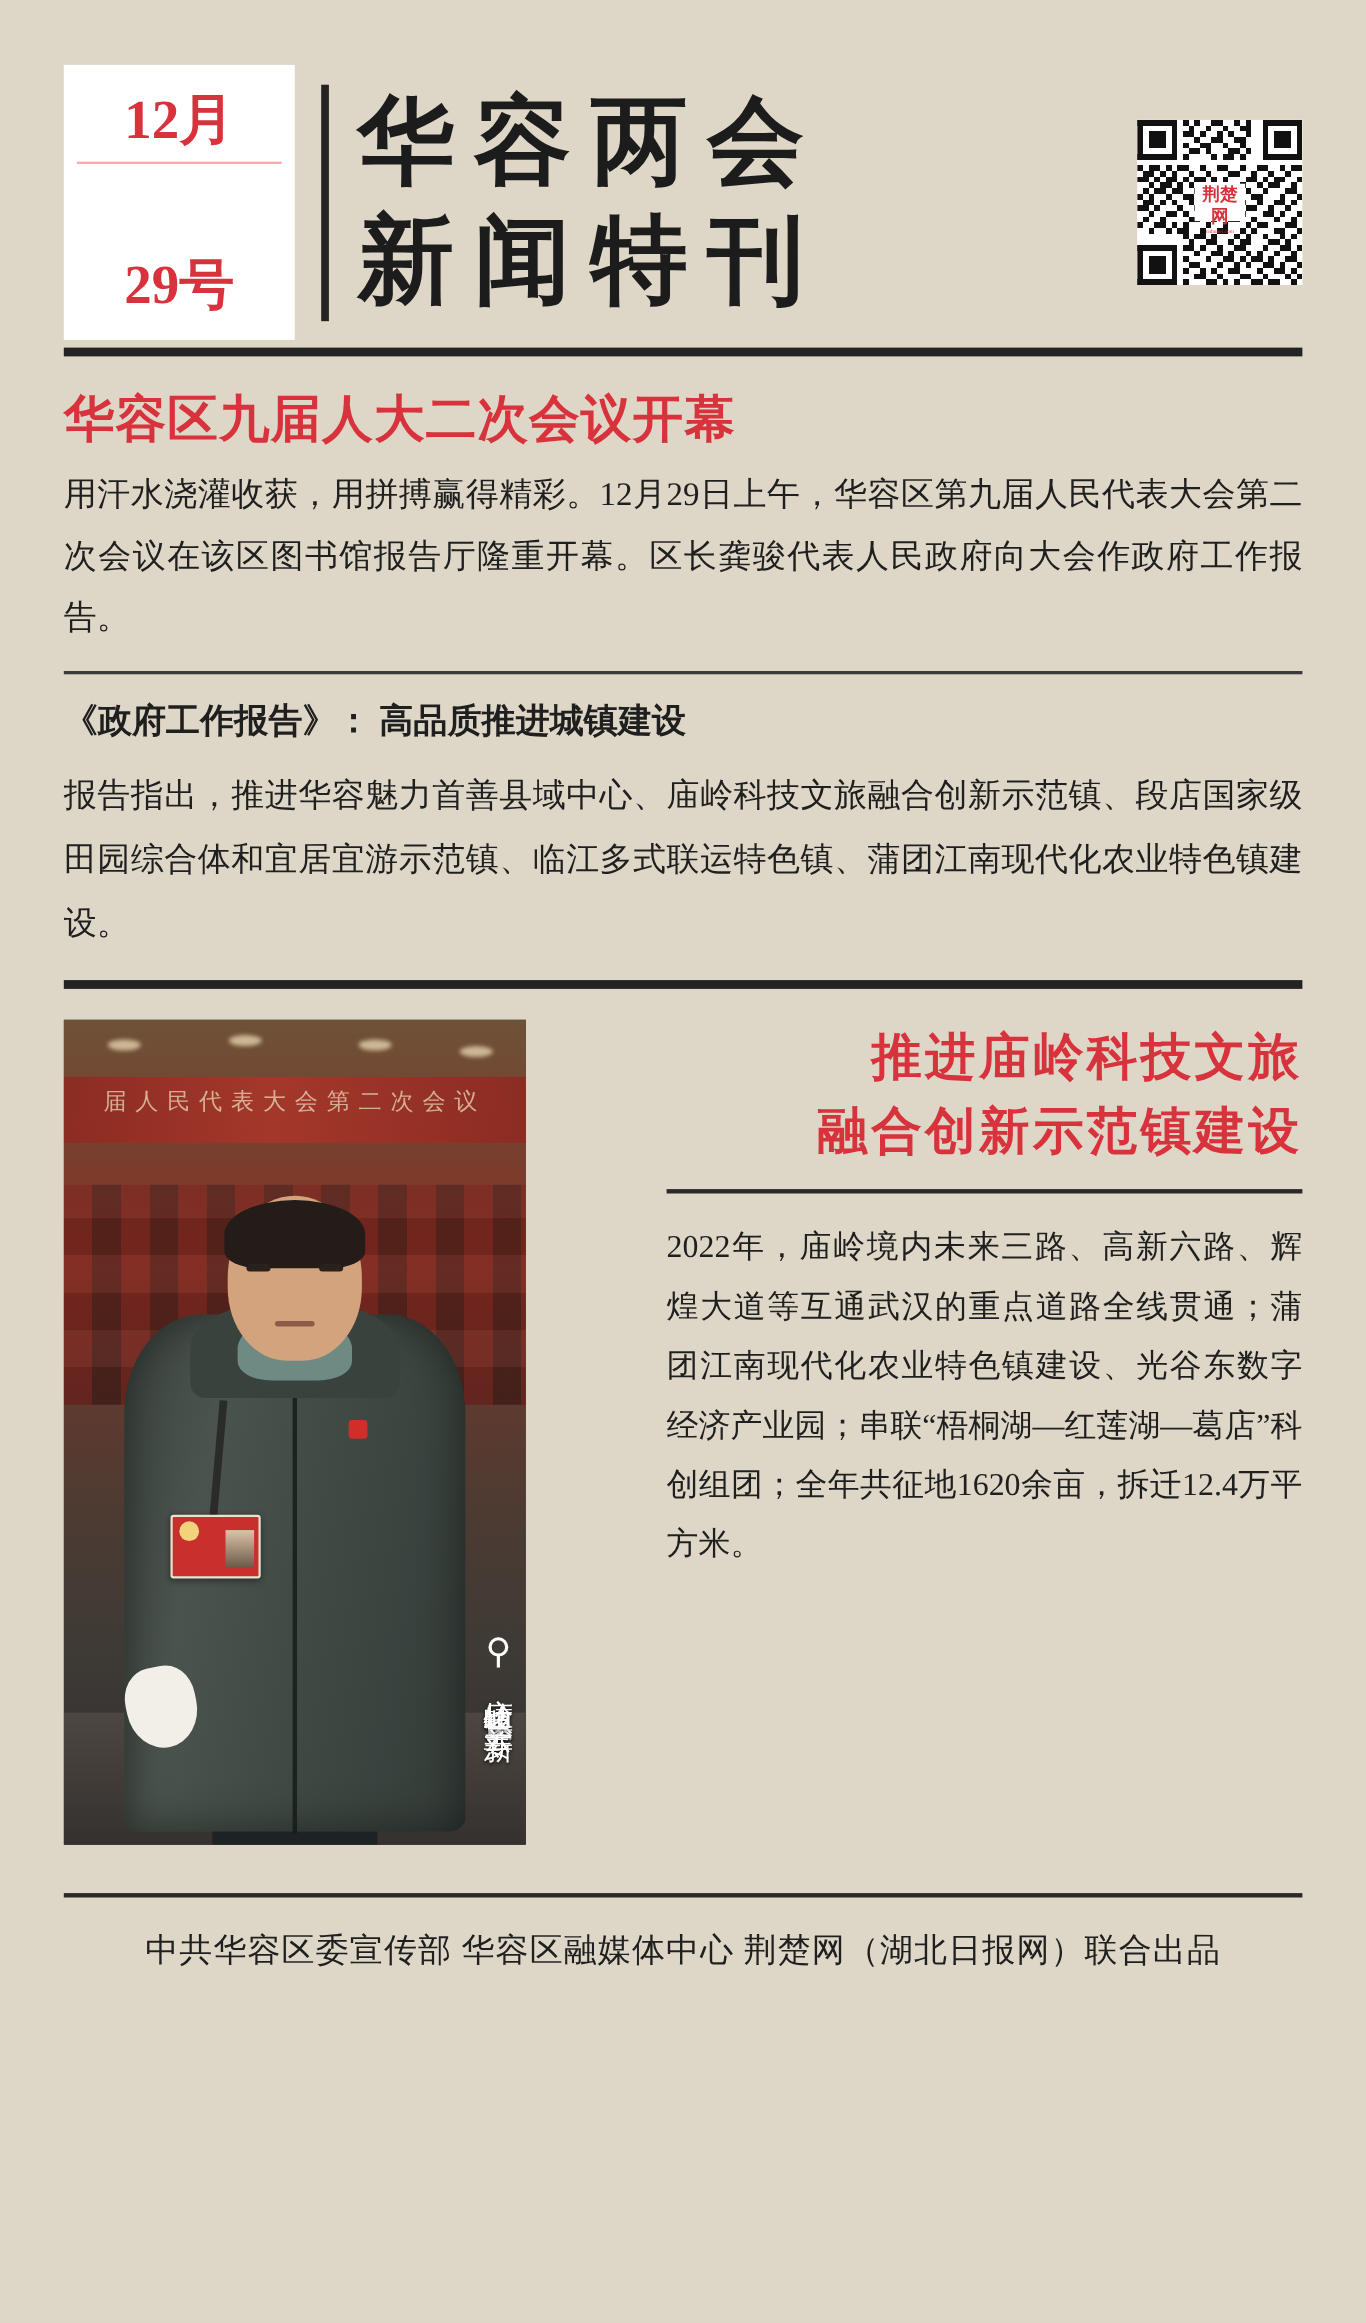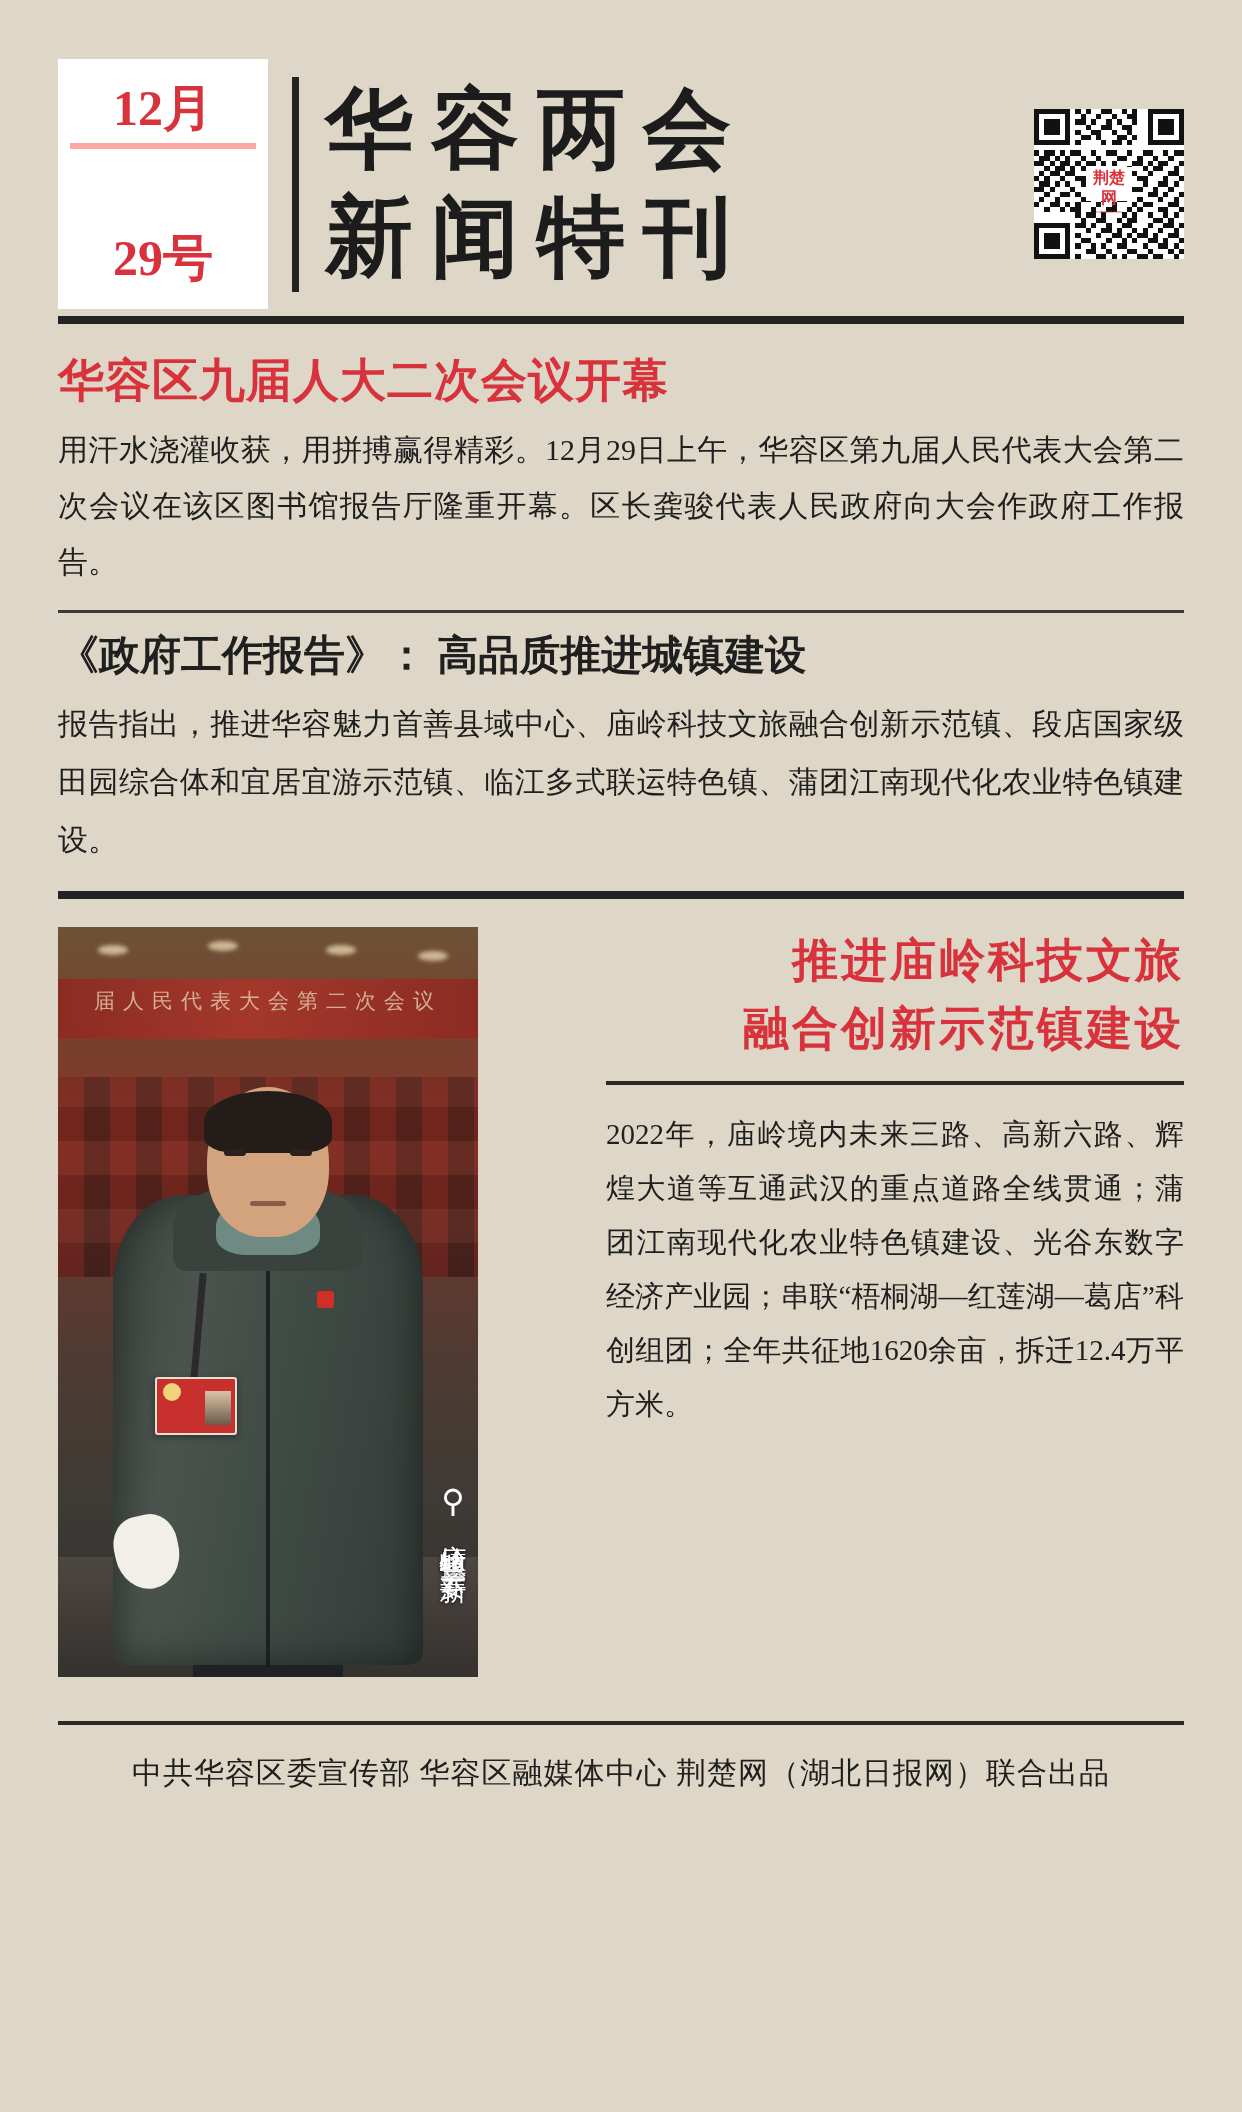--- a/index.html
+++ b/index.html
@@ -51,21 +51,21 @@
   }
   .date-month, .date-day {
     color: #d8323c;
     font-size: 50px;
     font-weight: bold;
     text-align: center;
     line-height: 78px;
     height: 80px;
     font-family: "Liberation Serif", serif;
   }
-  .date-month { border-bottom: 6px solid #fca5a5; }
+  .date-month { border-bottom: 2px solid #fca5a5; }
   .divider-v {
     width: 7px;
     background: #232323;
     height: 215px;
     margin: 0 26px 0 24px;
     flex-shrink: 0;
   }
   .title-block {
     flex: 1;
     display: flex;
@@ -131,21 +131,21 @@
     font-family: "Liberation Serif", serif;
     text-align: justify;
     margin-top: 10px;
   }
   .rule-mid {
     height: 3px;
     background: #3a3a3a;
     margin: 20px 0 18px 0;
   }
   .subhead {
-    font-size: 41px;
+    font-size: 31px;
     font-weight: bold;
     color: #1f1f1f;
     font-family: "Liberation Serif", serif;
     line-height: 48px;
   }
   .sec1 .body-text2 {
     font-size: 30px;
     line-height: 58px;
     color: #1f1f1f;
     font-family: "Liberation Serif", serif;

